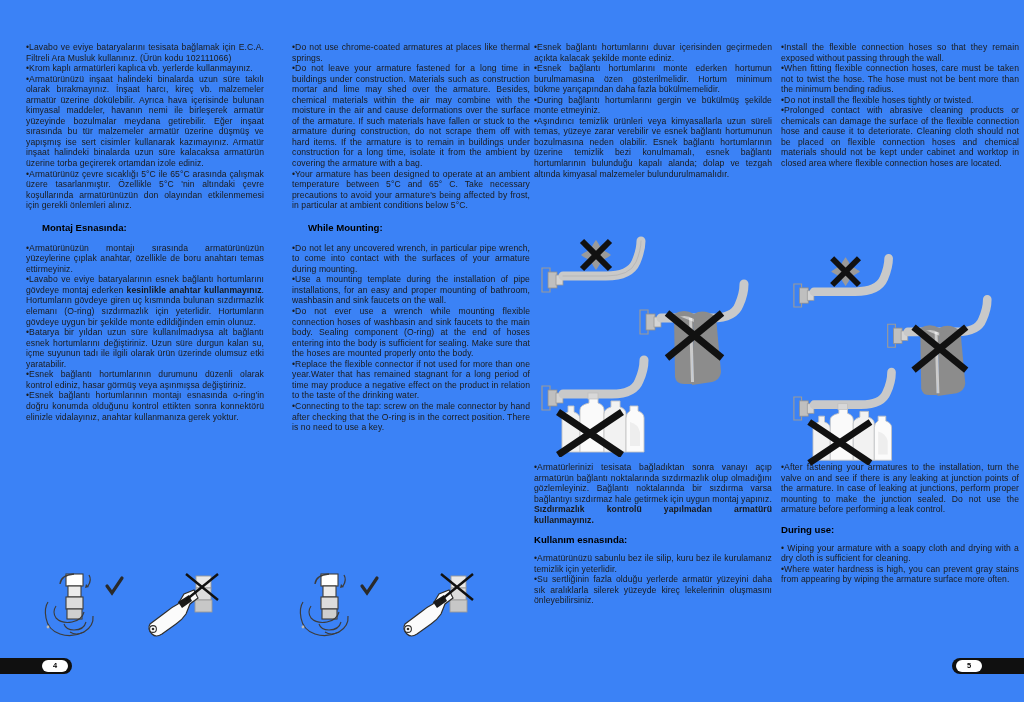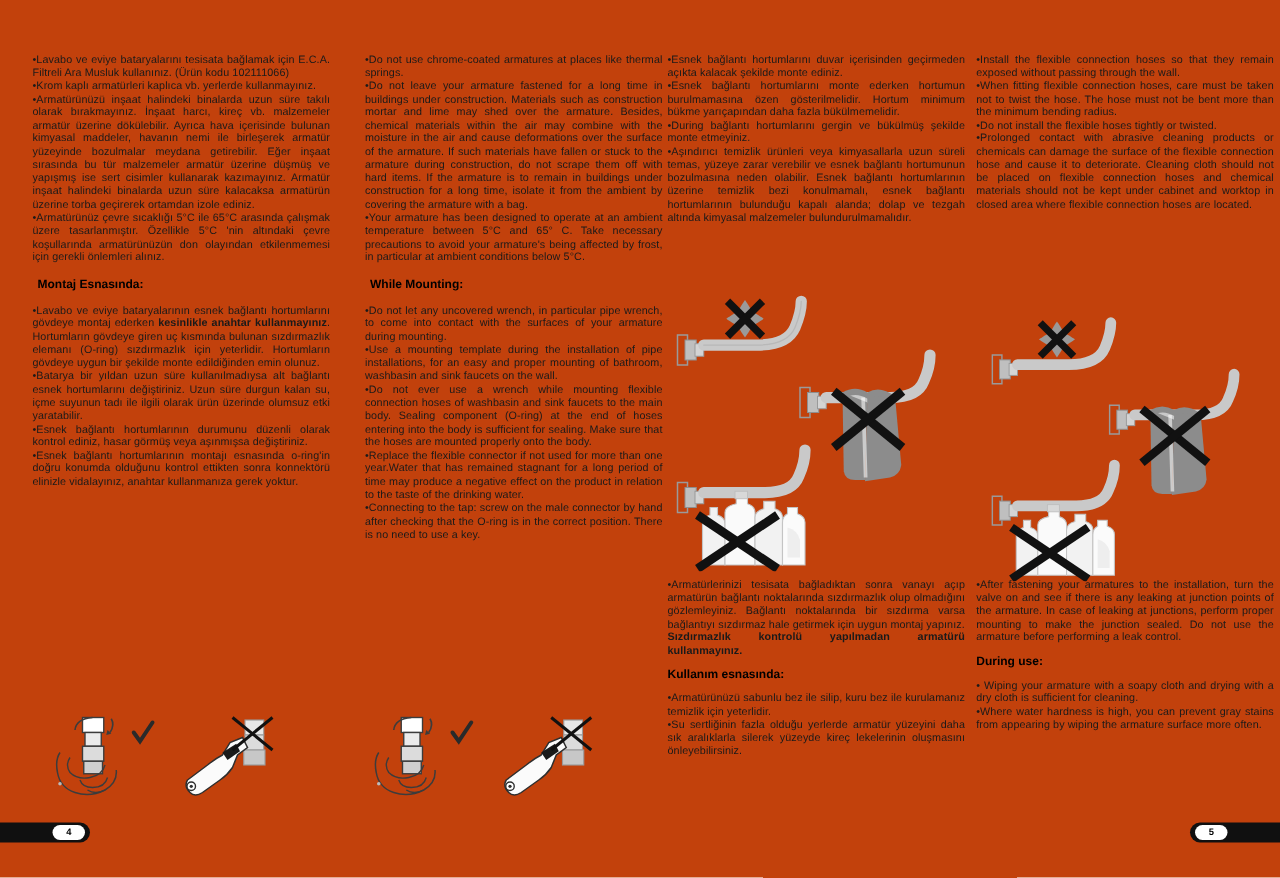--- a/index.html
+++ b/index.html
@@ -5,21 +5,21 @@
   * { box-sizing: border-box; }
   html, body {
     margin: 0; padding: 0;
     width: 1024px; height: 702px;
     background: #ffffff;
     font-family: "Liberation Sans", sans-serif;
   }
   #page {
     position: relative;
     width: 1024px; height: 702px;
-    background: #c2410c;
+    background: #3b82f6;
     overflow: hidden;
   }
   
   .col {
     position: absolute;
     top: 42px;
     width: 238px;
   }
   .col-1 { left: 26px; }
   .col-2 { left: 292px; }
@@ -32,21 +32,21 @@
     color: #1a1a1a;
     text-align: justify;
     text-justify: inter-word;
     margin: 0 0 0 0;
     letter-spacing: 0.01em;
   }
   .heading {
     font-size: 9.6px;
     font-weight: bold;
     color: #000;
-    margin: 11px 0 10px 4px;
+    margin: 11px 0 10px 16px;
     line-height: 11px;
   }
   .heading.small-gap { margin: 9px 0 8px 0; }
 
   
   .footer-bar {
     position: absolute;
     bottom: 28px;
     height: 16px;
     background: #101010;
@@ -89,20 +89,21 @@
 <body>
 
 <div id="page">
 
   <div class="col col-1">
     <p class="para">•Lavabo ve eviye bataryalarını tesisata bağlamak için E.C.A. Filtreli Ara Musluk kullanınız. (Ürün kodu 102111066)</p>
     <p class="para">•Krom kaplı armatürleri kaplıca vb. yerlerde kullanmayınız.</p>
     <p class="para">•Armatürünüzü inşaat halindeki binalarda uzun süre takılı olarak bırakmayınız. İnşaat harcı, kireç vb. malzemeler armatür üzerine dökülebilir. Ayrıca hava içerisinde bulunan kimyasal maddeler, havanın nemi ile birleşerek armatür yüzeyinde bozulmalar meydana getirebilir. Eğer inşaat sırasında bu tür malzemeler armatür üzerine düşmüş ve yapışmış ise sert cisimler kullanarak kazımayınız. Armatür inşaat halindeki binalarda uzun süre kalacaksa armatürün üzerine torba geçirerek ortamdan izole ediniz.</p>
     <p class="para">•Armatürünüz çevre sıcaklığı 5°C ile 65°C arasında çalışmak üzere tasarlanmıştır. Özellikle 5°C 'nin altındaki çevre koşullarında armatürünüzün don olayından etkilenmemesi için gerekli önlemleri alınız.</p>
     <div class="heading">Montaj Esnasında:</div>
+    <p class="para">•Armatürünüzün montajı sırasında armatürünüzün yüzeylerine çıplak anahtar, özellikle de boru anahtarı temas ettirmeyiniz.</p>
     <p class="para">•Lavabo ve eviye bataryalarının esnek bağlantı hortumlarını gövdeye montaj ederken <b>kesinlikle anahtar kullanmayınız</b>. Hortumların gövdeye giren uç kısmında bulunan sızdırmazlık elemanı (O-ring) sızdırmazlık için yeterlidir. Hortumların gövdeye uygun bir şekilde monte edildiğinden emin olunuz.</p>
     <p class="para">•Batarya bir yıldan uzun süre kullanılmadıysa alt bağlantı esnek hortumlarını değiştiriniz. Uzun süre durgun kalan su, içme suyunun tadı ile ilgili olarak ürün üzerinde olumsuz etki yaratabilir.</p>
     <p class="para">•Esnek bağlantı hortumlarının durumunu düzenli olarak kontrol ediniz, hasar görmüş veya aşınmışsa değiştiriniz.</p>
     <p class="para">•Esnek bağlantı hortumlarının montajı esnasında o-ring'in doğru konumda olduğunu kontrol ettikten sonra konnektörü elinizle vidalayınız, anahtar kullanmanıza gerek yoktur.</p>
   </div>
 
   <div class="col col-2">
     <p class="para">•Do not use chrome-coated armatures at places like thermal springs.</p>
     <p class="para">•Do not leave your armature fastened for a long time in buildings under construction. Materials such as construction mortar and lime may shed over the armature. Besides, chemical materials within the air may combine with the moisture in the air and cause deformations over the surface of the armature. If such materials have fallen or stuck to the armature during construction, do not scrape them off with hard items. If the armature is to remain in buildings under construction for a long time, isolate it from the ambient by covering the armature with a bag.</p>
     <p class="para">•Your armature has been designed to operate at an ambient temperature between 5°C and 65° C. Take necessary precautions to avoid your armature's being affected by frost, in particular at ambient conditions below 5°C.</p>

